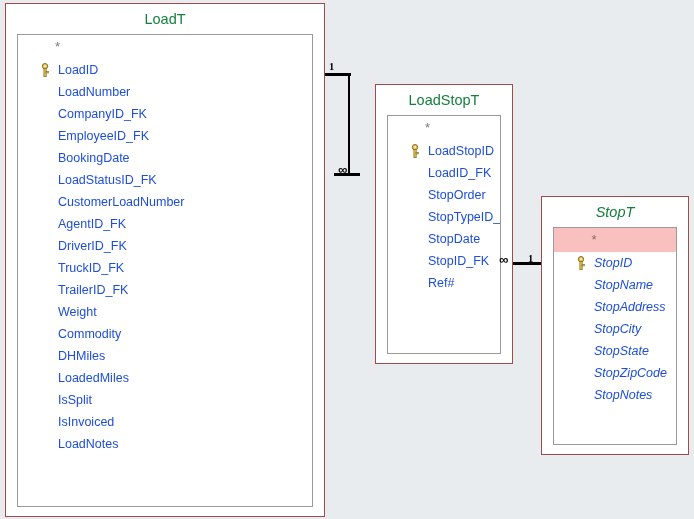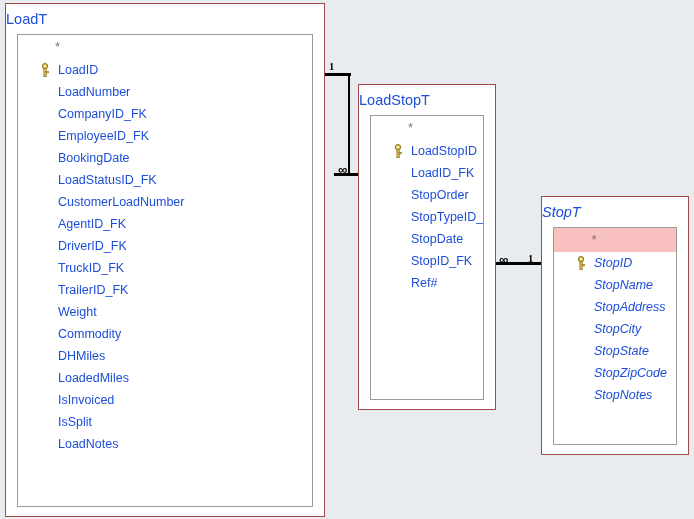--- a/index.html
+++ b/index.html
@@ -24,22 +24,22 @@
 
   
   .table-window {
     position: absolute;
     background: #ffffff;
     border: 1px solid #a04a4a;
     box-sizing: border-box;
     z-index: 3;
   }
   .table-title {
-    text-align: left;
-    color: #1d4ed8;
+    text-align: center;
+    color: #15803d;
     font-size: 14.5px;
     line-height: 1;
     padding-top: 8px;
     padding-bottom: 7px;
     white-space: nowrap;
     overflow: hidden;
   }
   .field-panel {
     position: absolute;
     left: 11px;
@@ -176,31 +176,31 @@
         <div class="field-row">
           <span class="fname">Commodity</span>
         </div>
         <div class="field-row">
           <span class="fname">DHMiles</span>
         </div>
         <div class="field-row">
           <span class="fname">LoadedMiles</span>
         </div>
         <div class="field-row">
+          <span class="fname">IsSplit</span>
+        </div>
+        <div class="field-row">
           <span class="fname">IsInvoiced</span>
-        </div>
-        <div class="field-row">
-          <span class="fname">IsSplit</span>
         </div>
         <div class="field-row">
           <span class="fname">LoadNotes</span>
         </div>
       </div>
     </div>
-    <div class="table-window" style="left: 358px; top: 84px; width: 138px; height: 326px; border-color: rgb(160, 74, 74);">
+    <div class="table-window" style="left: 375px; top: 84px; width: 138px; height: 280px; border-color: rgb(160, 74, 74);">
       <div class="table-title">LoadStopT</div>
       <div class="field-panel" style="top: 30px;">
         <div class="field-row star">
           <span class="fname">*</span>
         </div>
         <div class="field-row">
           <svg viewBox="0 0 12 14" class="key-icon">
             <circle cx="6" cy="3.2" r="2.7" fill="#e3c356" stroke="#8a7324" stroke-width="1"></circle>
             <circle cx="6" cy="3.1" r="0.9" fill="#ffffff"></circle>
             <rect x="4.9" y="5.4" width="2.3" height="8.2" fill="#e3c356" stroke="#8a7324" stroke-width="0.8"></rect>

